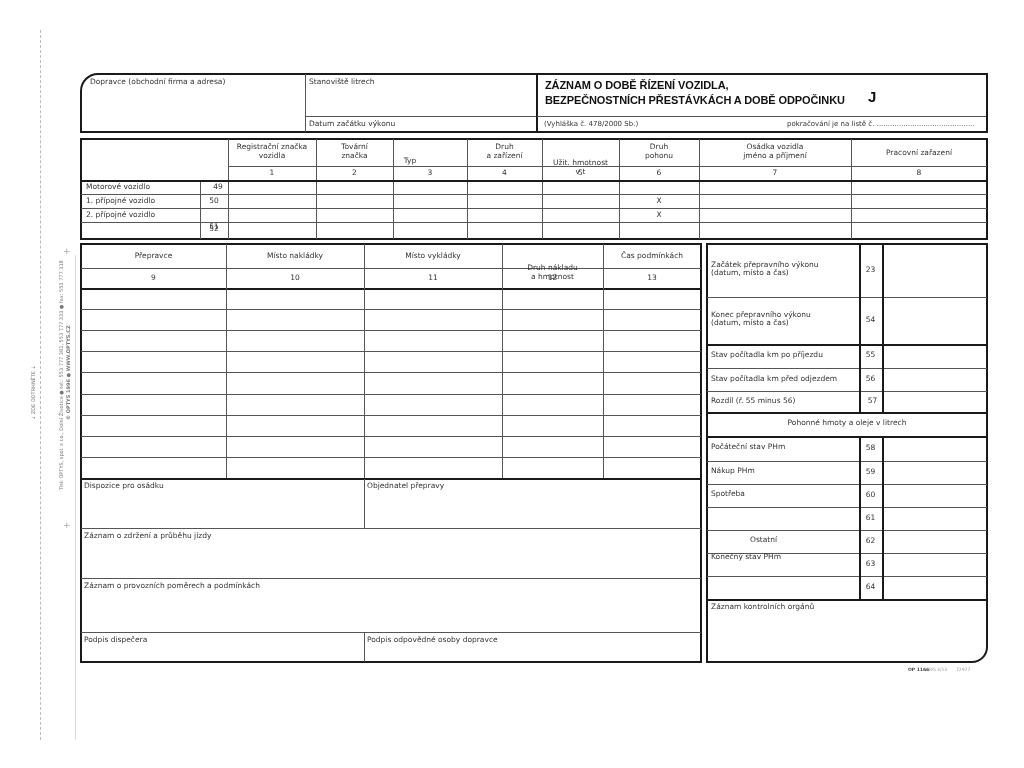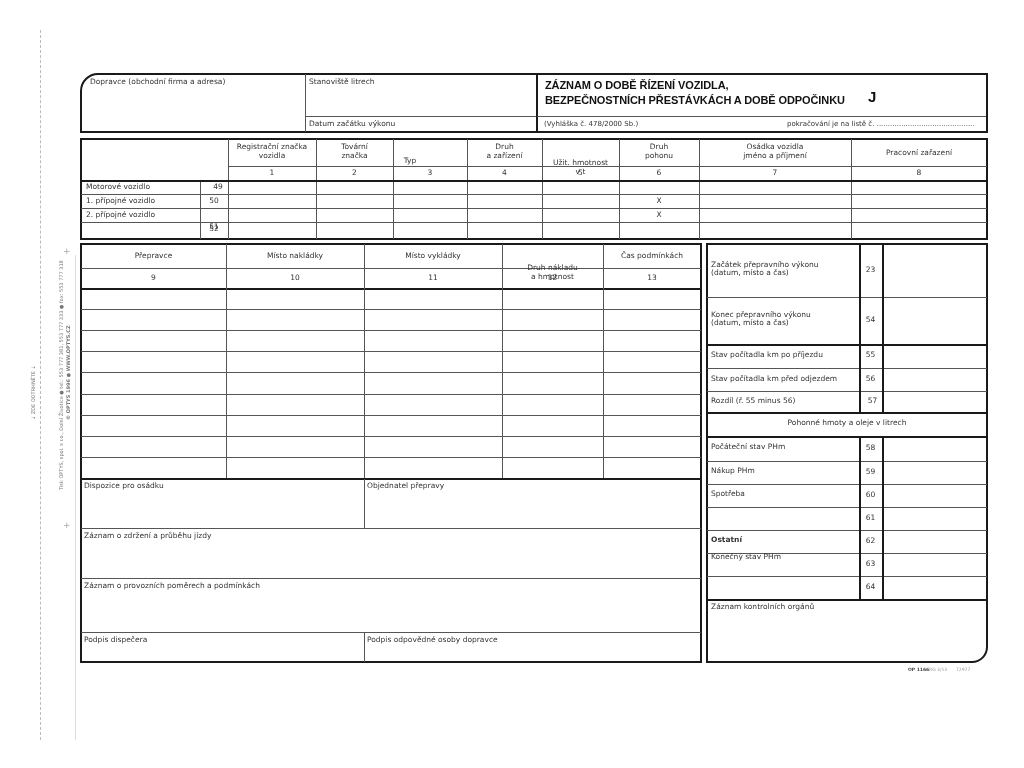--- a/index.html
+++ b/index.html
@@ -230,21 +230,21 @@
 <div class="abs" style="left:884px;top:437px;width:102px;height:23px;"></div>
 <div class="t" style="left:711px;top:466.5px;">Nákup PHm</div>
 <div class="t c" style="left:859px;width:23px;top:467.5px;">59</div>
 <div class="abs" style="left:884px;top:462px;width:102px;height:21px;"></div>
 <div class="t" style="left:711px;top:489.5px;">Spotřeba</div>
 <div class="t c" style="left:859px;width:23px;top:490.5px;">60</div>
 <div class="abs" style="left:884px;top:485px;width:102px;height:21px;"></div>
 <div class="t" style="left:711px;top:512.5px;margin-top:40px;">Konečný stav PHm</div>
 <div class="t c" style="left:859px;width:23px;top:513.5px;">61</div>
 <div class="abs" style="left:884px;top:508px;width:102px;height:21px;"></div>
-<div class="t" style="left:711px;top:535.5px;font-weight:bold;">Ostatní</div>
+<div class="t" style="left:750px;top:535.5px;">Ostatní</div>
 <div class="t c" style="left:859px;width:23px;top:536.5px;">62</div>
 <div class="abs" style="left:884px;top:531px;width:102px;height:21px;"></div>
 <div class="t" style="left:711px;top:558.5px;"></div>
 <div class="t c" style="left:859px;width:23px;top:559.5px;">63</div>
 <div class="abs" style="left:884px;top:554px;width:102px;height:21px;"></div>
 <div class="t" style="left:711px;top:581.5px;"></div>
 <div class="t c" style="left:859px;width:23px;top:582.5px;">64</div>
 <div class="abs" style="left:884px;top:577px;width:102px;height:21px;"></div>
 <div class="t" style="left:711px;top:603px;">Záznam kontrolních orgánů</div>
 

